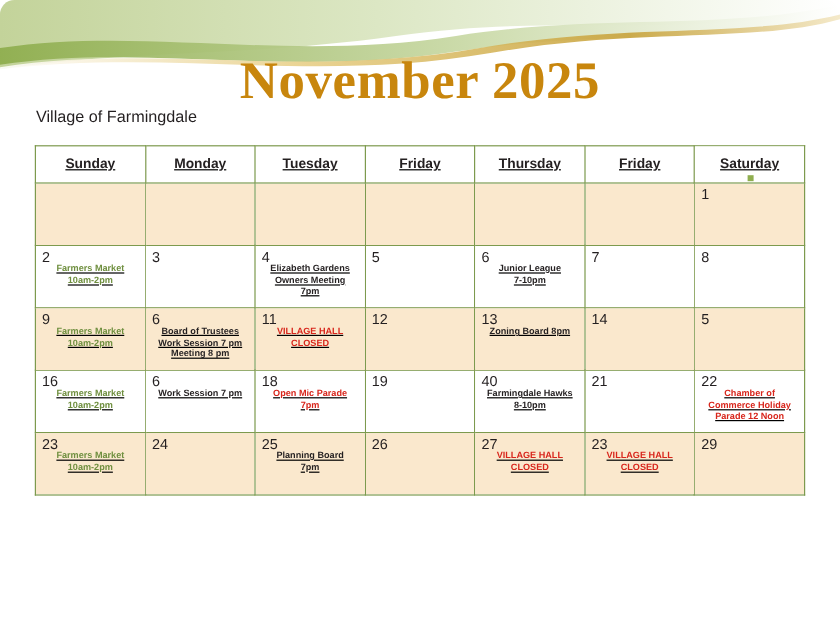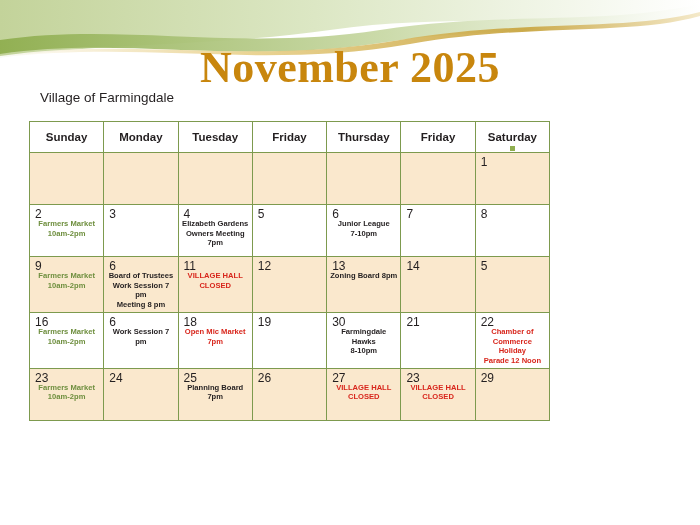--- a/index.html
+++ b/index.html
@@ -13,20 +13,21 @@
     font-family: "Liberation Sans", sans-serif;
     overflow: hidden;
     position: relative;
   }
   .page {
     position: relative;
     width: 700px;
     height: 525px;
     background: #ffffff;
     overflow: hidden;
+    border-radius: 12px;
   }
   
   .header-art {
     position: absolute;
     top: 0; left: 0;
     width: 700px;
     height: 95px;
     overflow: hidden;
   }
   .header-art svg { display: block; }
@@ -41,35 +42,36 @@
     font-family: "Liberation Serif", serif;
     font-size: 44px;
     font-weight: bold;
     color: #c8860d;
     letter-spacing: 0.5px;
     z-index: 5;
   }
   .subtitle {
     position: absolute;
     top: 90px;
-    left: 40px;
+    left: 30px;
     font-family: "Liberation Sans", sans-serif;
     font-size: 13.5px;
     color: #231f20;
     z-index: 5;
   }
 
   
   .calendar {
     position: absolute;
     top: 121px;
     left: 29px;
-    width: 521px;
+    width: 642px;
     border-collapse: collapse;
     table-layout: fixed;
+    text-decoration: underline;
   }
   .calendar th, .calendar td {
     border: 1px solid #7d9a4e;
     padding: 0;
     vertical-align: top;
   }
   .calendar th {
     height: 30px;
     font-size: 11.5px;
     font-weight: bold;
@@ -278,29 +280,29 @@
           </td>
           <td class="plain">
             <span class="daynum">6</span>
             <div class="events">
               <span class="ev ev-black">Work Session 7 pm</span>
             </div>
           </td>
           <td class="plain">
             <span class="daynum">18</span>
             <div class="events">
-              <span class="ev ev-red">Open Mic Market</span>
+              <span class="ev ev-red">Open Mic Parade</span>
               <span class="ev ev-red">7pm</span>
             </div>
           </td>
           <td class="plain">
             <span class="daynum">19</span>
           </td>
           <td class="plain">
-            <span class="daynum">30</span>
+            <span class="daynum">40</span>
             <div class="events">
               <span class="ev ev-black">Farmingdale Hawks</span>
               <span class="ev ev-black">8-10pm</span>
             </div>
           </td>
           <td class="plain">
             <span class="daynum">21</span>
           </td>
           <td class="plain">
             <span class="daynum">22</span>

